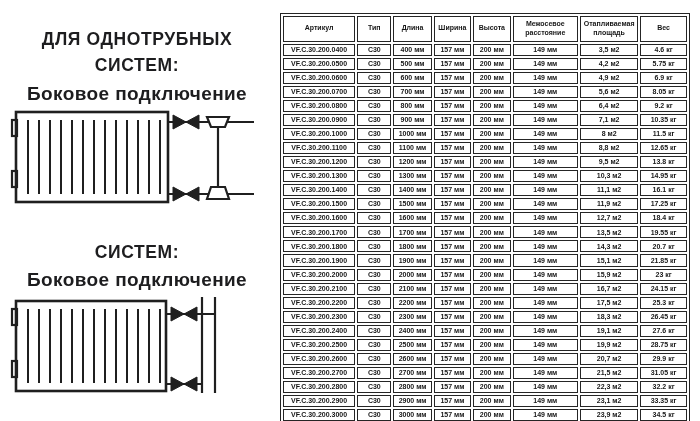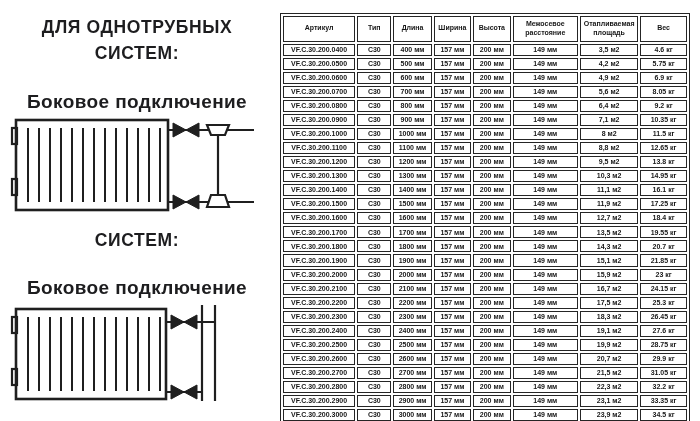--- a/index.html
+++ b/index.html
@@ -1,27 +1,27 @@
 <!DOCTYPE html>
 <html><head>
 <meta charset="utf-8">
 <style>
   * { margin: 0; padding: 0; box-sizing: border-box; }
   html, body { width: 700px; height: 421px; background: #ffffff; overflow: hidden; }
   body { font-family: "Liberation Sans", "DejaVu Sans", sans-serif; color: #161616; position: relative; }
 
   
-  .left-panel { position: absolute; left: 0; top: 4px; width: 275px; height: 332px; }
+  .left-panel { position: absolute; left: 0; top: 16px; width: 275px; height: 332px; }
   .section { position: absolute; left: 8px; width: 258px; }
   .section-one { top: 10px; }
   .section-two { top: 223px; }
   .sys-heading { text-align: center; font-weight: 700; font-size: 17.5px; line-height: 1.5;
                  letter-spacing: 0.6px; color: #1d1d1f; }
   .sub-heading { text-align: center; font-weight: 700; font-size: 19px; letter-spacing: 0.4px;
-                 color: #1d1d1f; margin-top: 24px; white-space: nowrap; }
+                 color: #1d1d1f; margin-top: 4px; white-space: nowrap; }
   .diagram-wrap { margin-top: 4px; }
   .diagram-wrap svg { display: block; }
 
   
   .table-wrap { position: absolute; left: 280px; top: 13px; width: 410px; }
   table.spec { width: 100%; border-collapse: separate; border-spacing: 2px;
                border: 1.5px solid #252525; background: #ffffff; }
   table.spec th, table.spec td {
     border: 1px solid #252525; text-align: center; vertical-align: middle;
     font-weight: 700; color: #161616; background: #ffffff;

